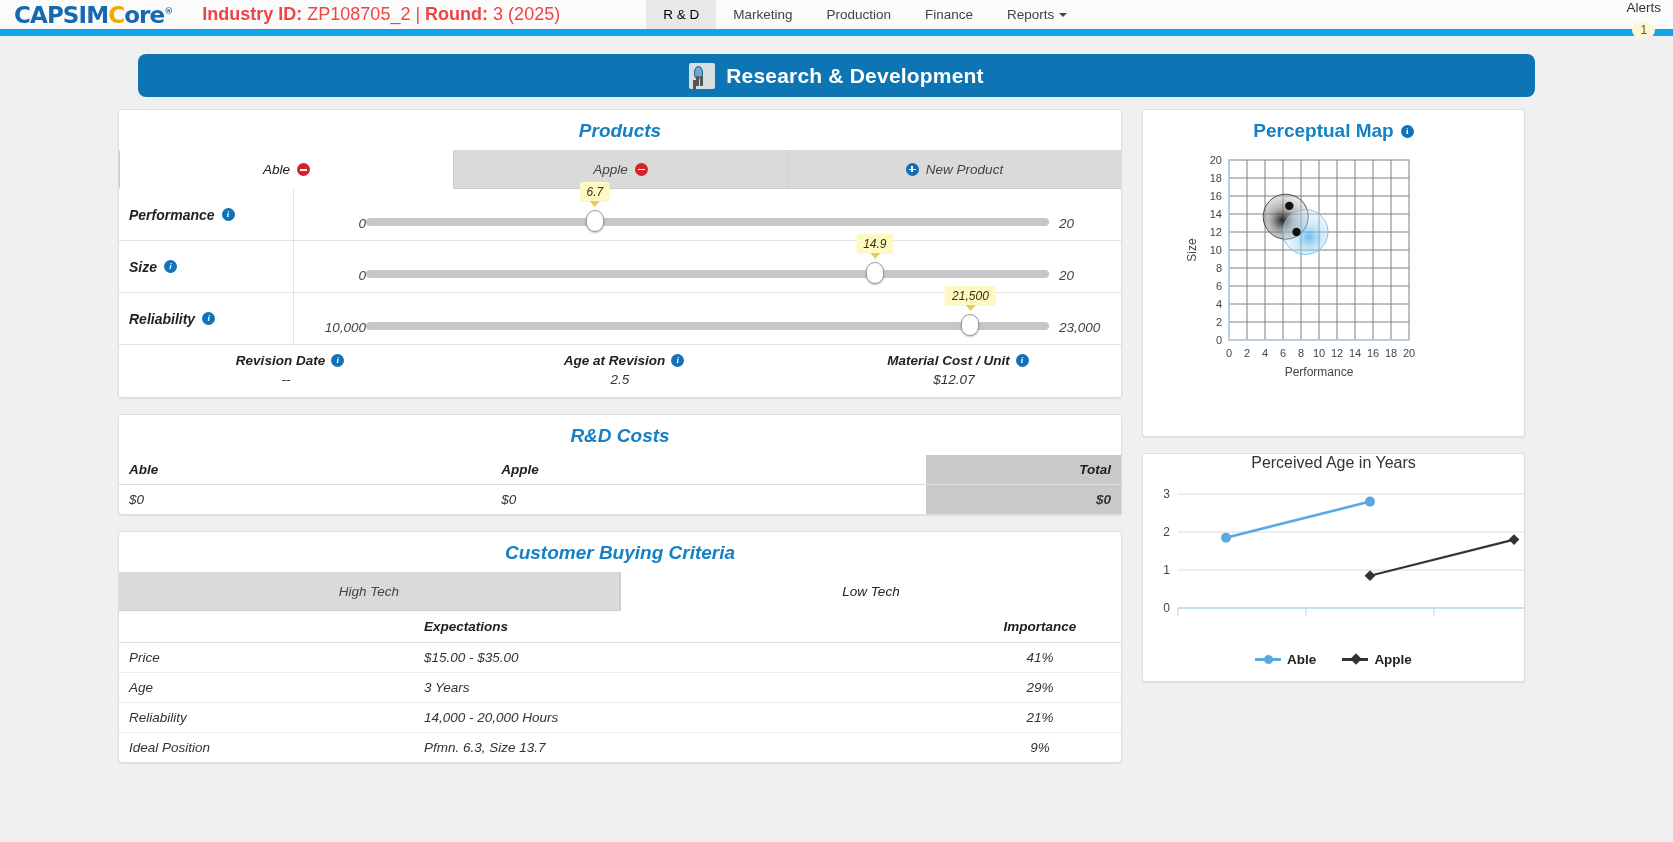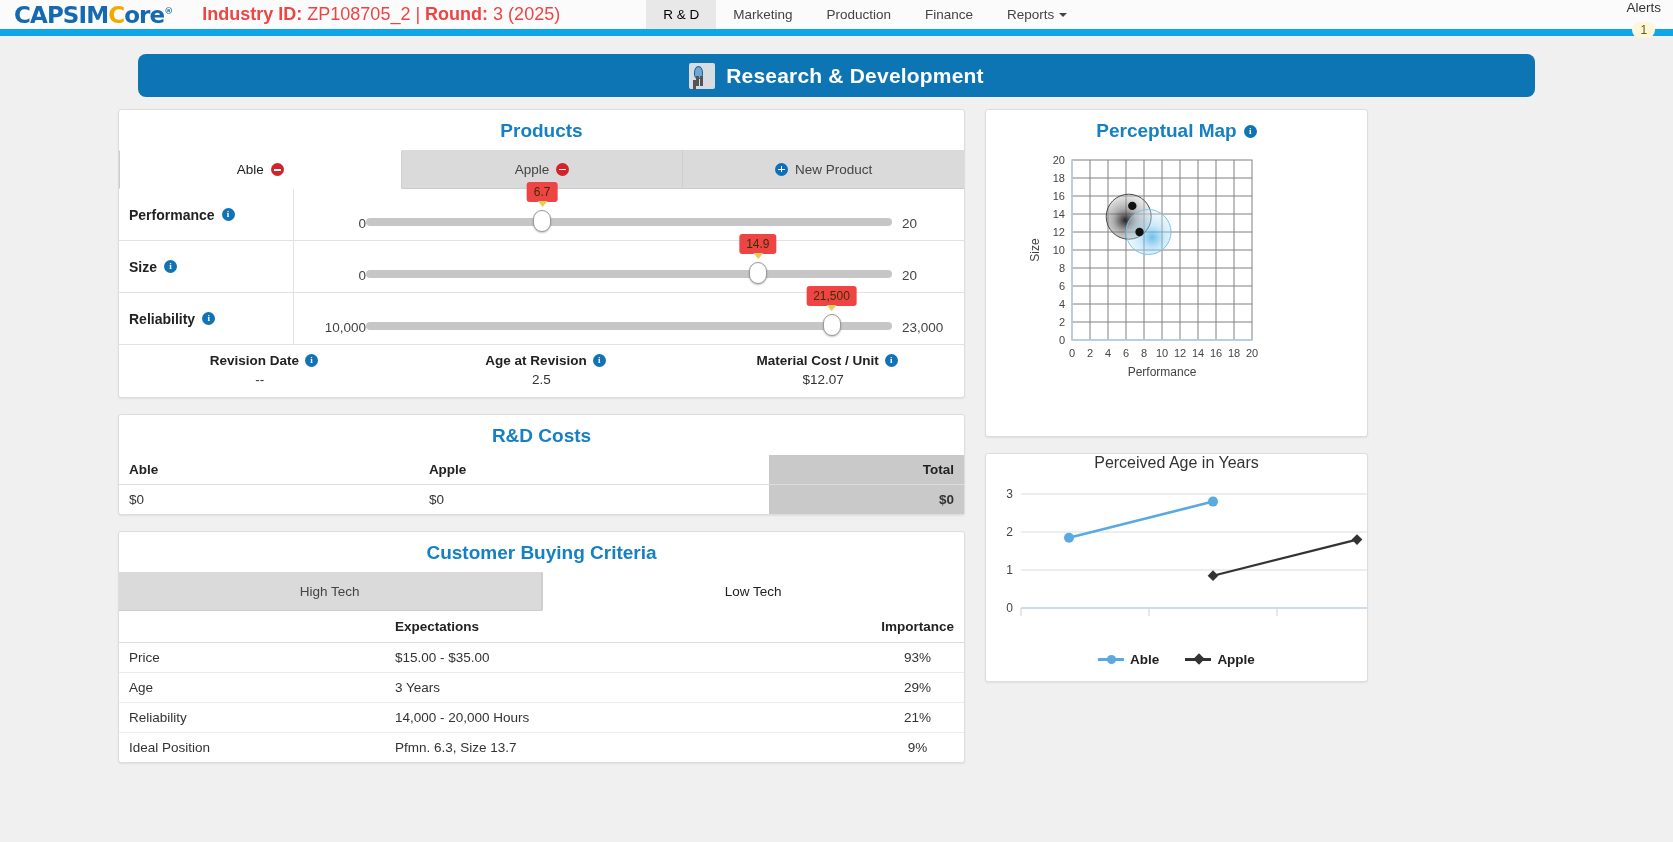--- a/index.html
+++ b/index.html
@@ -68,21 +68,21 @@
     width: 7px; height: 11px; border: 1.6px solid #1b5f96; border-radius: 50% 50% 40% 40%;
     background: #6fa8d6;
   }
   .rd-icon:after {
     content: ""; position: absolute; left: 7px; top: 13px;
     width: 3px; height: 10px; background: #555; box-shadow: -3px 4px 0 0 #555, 4px 0 0 0 #555;
   }
 
   
   .columns { display: flex; gap: 20px; padding: 12px 118px 0 118px; align-items: flex-start; }
-  .col-left { width: 847px; flex: none; }
+  .col-left { width: 1004px; flex: none; font-style: italic; }
   .col-right { width: 383px; flex: none; }
 
   .card {
     background: #fff; border: 1px solid #ddd; border-radius: 3px;
     box-shadow: 0 1px 2px rgba(0,0,0,.07); margin-bottom: 16px;
   }
   .card-title {
     text-align: center; color: #1580c4; font-size: 19px; font-weight: bold;
     padding: 10px 0 8px 0;
   }
@@ -129,21 +129,21 @@
     background: #c6c6c6; border-radius: 4px;
   }
   .slider-thumb {
     position: absolute; top: 0; width: 18px; height: 22px;
     background: #fff; border: 1px solid #9a9a9a; border-radius: 9px;
     box-shadow: 0 1px 2px rgba(0,0,0,.25); transform: translateX(-9px);
     cursor: pointer;
   }
   .slider-bubble {
     position: absolute; bottom: 30px; transform: translateX(-50%);
-    background: #ef4444; color: #3a3000; font-size: 12px;
+    background: #fef9c3; color: #3a3000; font-size: 12px;
     padding: 3px 7px; border-radius: 3px; white-space: nowrap;
   }
   .slider-bubble:after {
     content: ""; position: absolute; left: 50%; bottom: -5px; margin-left: -5px;
     border-left: 5px solid transparent; border-right: 5px solid transparent;
     border-top: 6px solid #e7cd56;
   }
 
   
   .revision-head, .revision-vals { display: flex; }
@@ -376,21 +376,21 @@
       <table class="cbc-table">
         <tbody>
             <tr>
           <th class="c-name"></th>
           <th class="c-exp">Expectations</th>
           <th class="c-imp">Importance</th>
         </tr>
         <tr>
           <td class="c-name">Price</td>
           <td class="c-exp">$15.00 - $35.00</td>
-          <td class="c-imp">93%</td>
+          <td class="c-imp">41%</td>
         </tr>
         <tr>
           <td class="c-name">Age</td>
           <td class="c-exp">3 Years</td>
           <td class="c-imp">29%</td>
         </tr>
         <tr>
           <td class="c-name">Reliability</td>
           <td class="c-exp">14,000 - 20,000 Hours</td>
           <td class="c-imp">21%</td>

